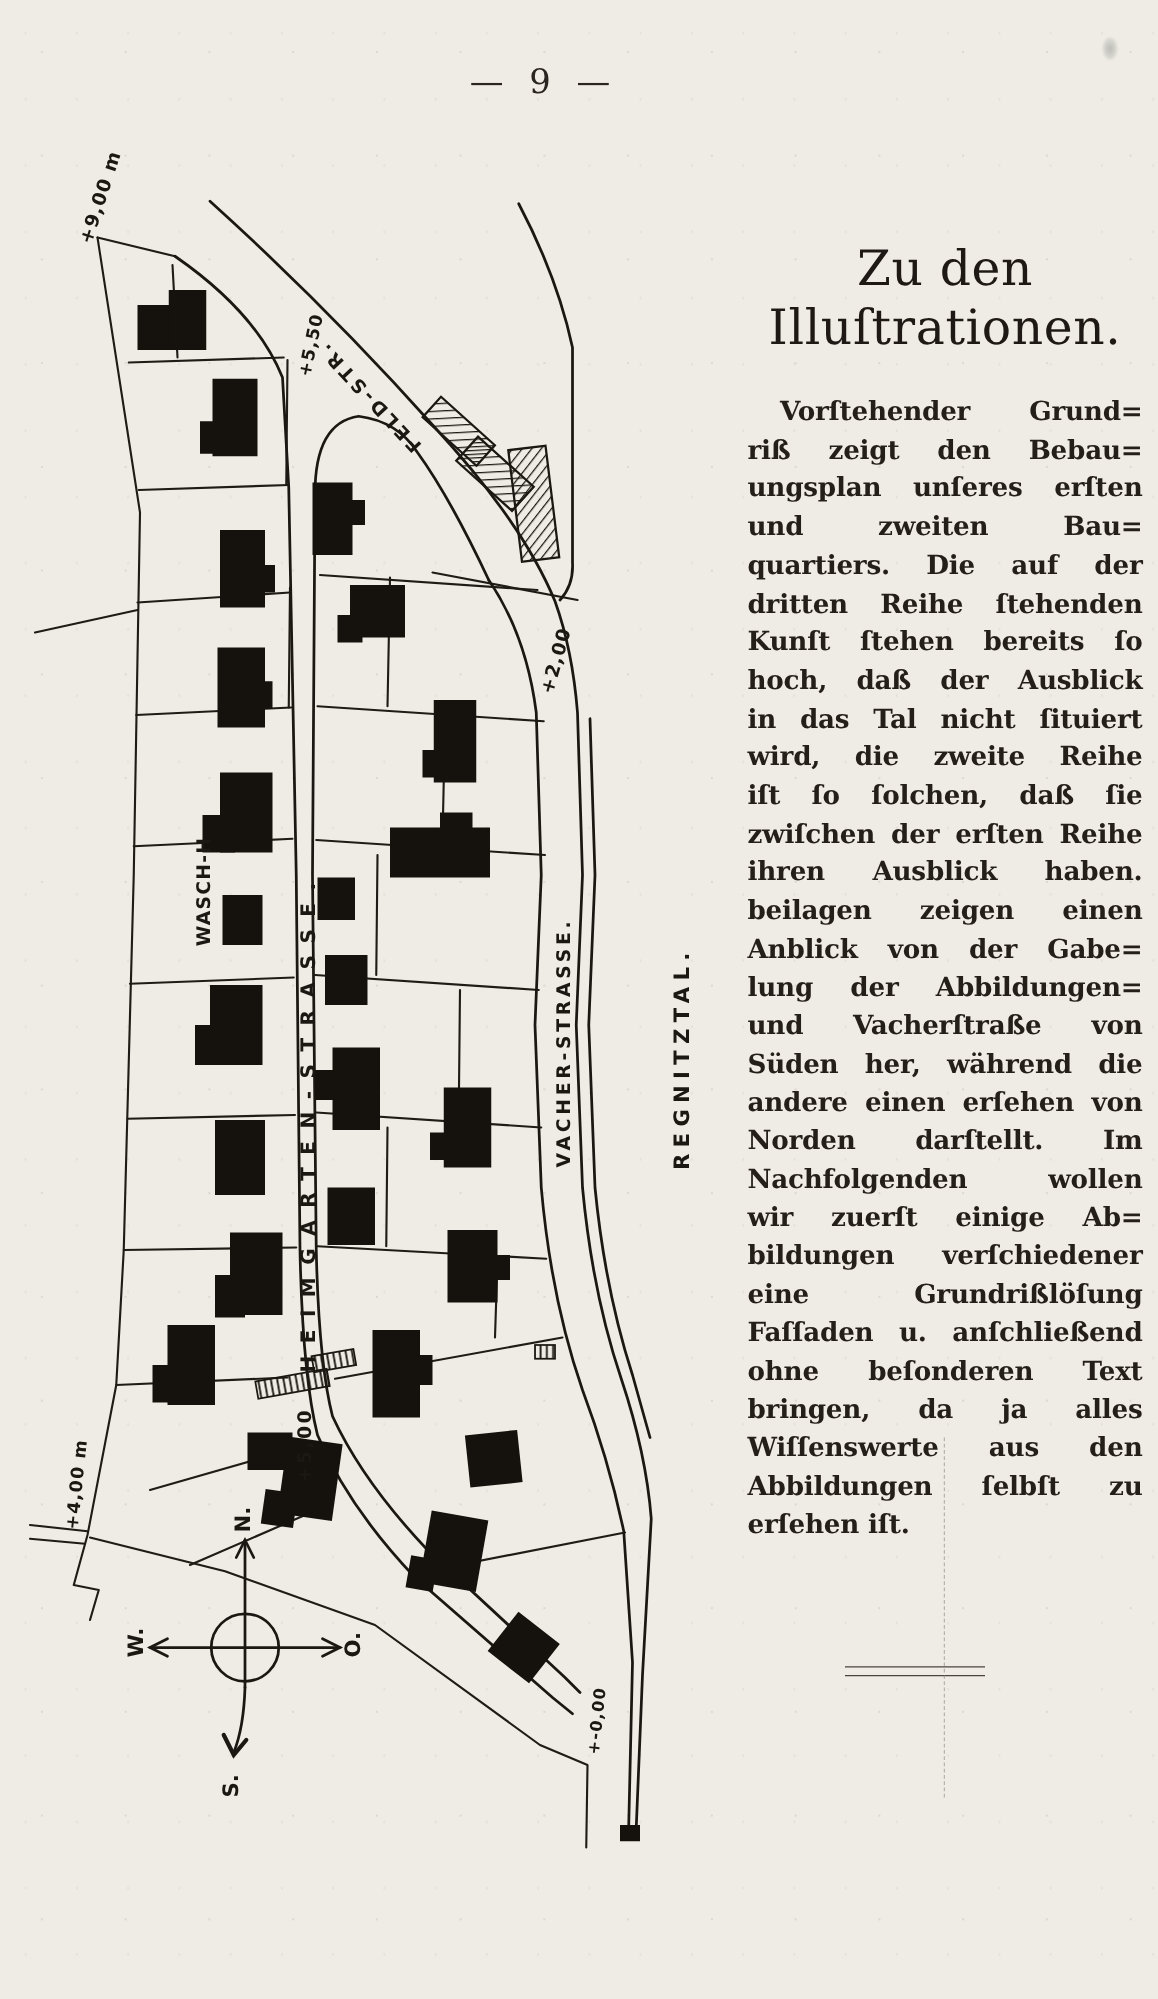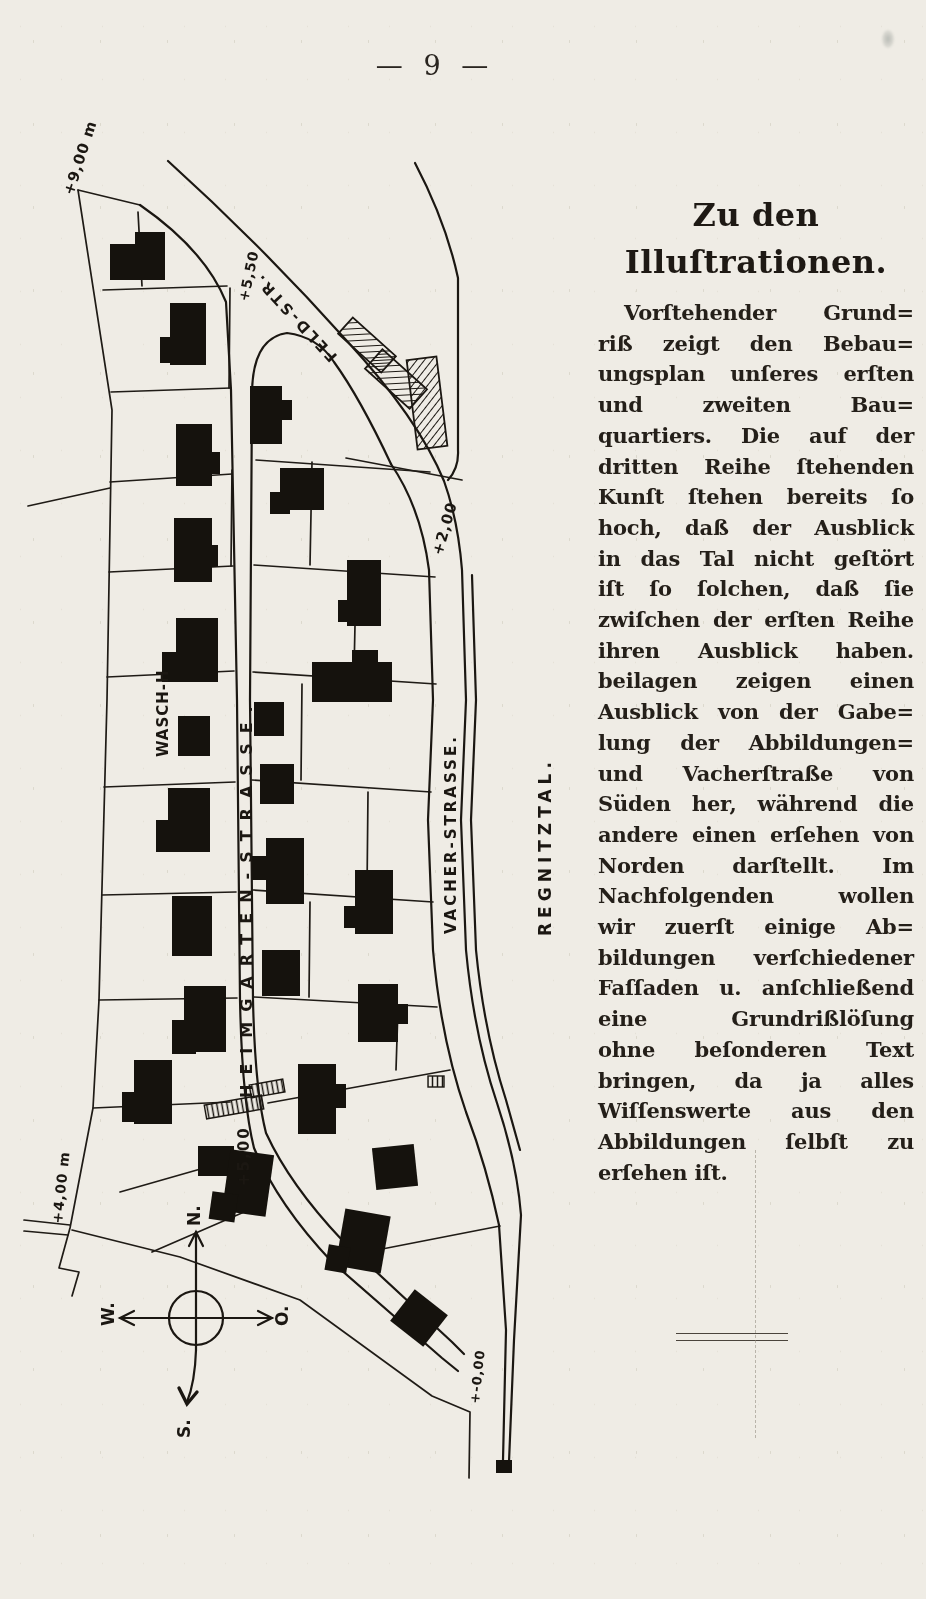--- a/index.html
+++ b/index.html
@@ -13,22 +13,22 @@
     font-family:"DejaVu Serif", serif;
     color:#221d18;
   }
   .pageno{
     position:absolute;top:50px;left:350px;width:170px;
     text-align:center;font-size:27px;letter-spacing:6px;color:#2a2520;
   }
   .map-svg{position:absolute;left:0;top:0;width:926px;height:1599px;}
   .article{position:absolute;left:598px;top:192px;width:316px;}
   .article .title{
-    text-align:center;font-weight:700;font-size:32px;line-height:47px;
-    letter-spacing:0.5px;margin-bottom:12px;color:#1e1914;
+    text-align:center;font-weight:400;font-size:39px;line-height:47px;
+    letter-spacing:0.5px;margin-bottom:28px;color:#1e1914;
   }
   .article .body{font-weight:700;font-size:21px;line-height:30.7px;letter-spacing:-0.2px;color:#241f19;}
   .line{text-align:justify;text-align-last:justify;white-space:normal;}
   .line.indent{text-indent:26px;}
   .line.last{text-align-last:left;}
   .end-rule{
     position:absolute;left:676px;top:1333px;width:112px;height:6px;
     border-top:1.6px solid #4a443c;border-bottom:1.6px solid #4a443c;
   }
   .crease{
@@ -197,36 +197,37 @@
   </div>
   <div class="body">
     <div class="line indent">Vorſtehender Grund=</div>
     <div class="line">riß zeigt den Bebau=</div>
     <div class="line">ungsplan unſeres erſten</div>
     <div class="line">und zweiten Bau=</div>
     <div class="line">quartiers. Die auf der</div>
     <div class="line">dritten Reihe ſtehenden</div>
     <div class="line">Kunſt ſtehen bereits ſo</div>
     <div class="line">hoch, daß der Ausblick</div>
-    <div class="line">in das Tal nicht geſtört</div>
+    <div class="line">in das Tal nicht ſituiert</div>
+    <div class="line">wird, die zweite Reihe</div>
     <div class="line">iſt ſo ſolchen, daß ſie</div>
     <div class="line">zwiſchen der erſten Reihe</div>
     <div class="line">ihren Ausblick haben.</div>
     <div class="line">beilagen zeigen einen</div>
-    <div class="line">Ausblick von der Gabe=</div>
+    <div class="line">Anblick von der Gabe=</div>
     <div class="line">lung der Abbildungen=</div>
     <div class="line">und Vacherſtraße von</div>
     <div class="line">Süden her, während die</div>
     <div class="line">andere einen erſehen von</div>
     <div class="line">Norden darſtellt.  Im</div>
     <div class="line">Nachfolgenden wollen</div>
     <div class="line">wir zuerſt einige Ab=</div>
     <div class="line">bildungen verſchiedener</div>
+    <div class="line">eine Grundrißlöſung</div>
     <div class="line">Faſſaden u. anſchließend</div>
-    <div class="line">eine Grundrißlöſung</div>
     <div class="line">ohne beſonderen Text</div>
     <div class="line">bringen, da ja alles</div>
     <div class="line">Wiſſenswerte aus den</div>
     <div class="line">Abbildungen ſelbſt zu</div>
     <div class="line last">erſehen iſt.</div>
   </div>
 </div>
 
 <div class="end-rule"></div>
 <div class="crease"></div>

